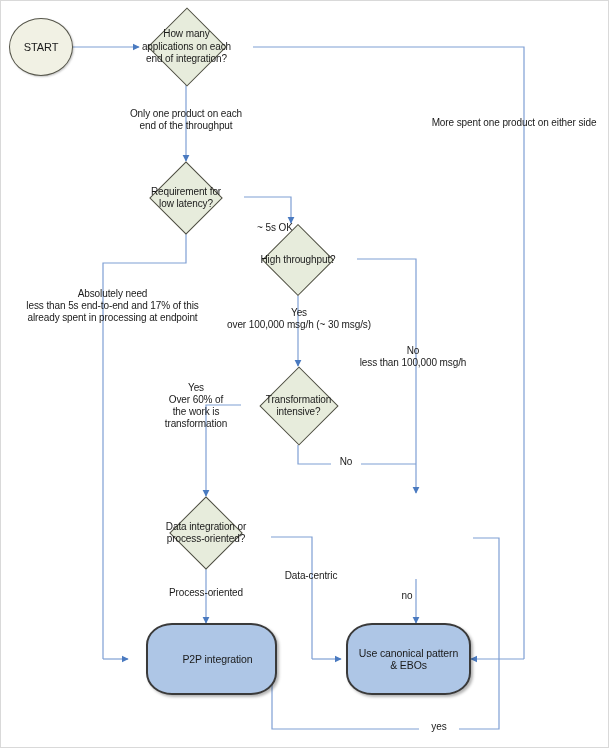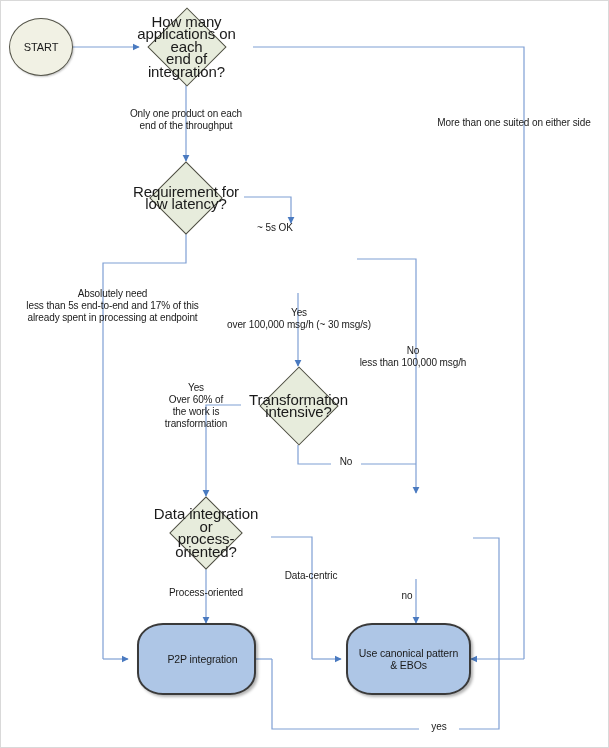--- a/index.html
+++ b/index.html
@@ -29,21 +29,21 @@
     box-sizing: border-box;
     display: flex;
     align-items: center;
     justify-content: center;
     text-align: center;
   }
   .node .node-label {
     position: relative;
     z-index: 3;
     color: #1a1a1a;
-    font-size: 15px;
+    font-size: 10px;
     line-height: 12.5px;
     white-space: pre-line;
     letter-spacing: -0.1px;
   }
   
   .n-start {
     border-radius: 50%;
     background: #f1f1e4;
     border: 1.3px solid #55554a;
     box-shadow: 1px 1px 2px rgba(0,0,0,0.22);
@@ -139,47 +139,51 @@
 applications on each
 end of integration?</span>
   </div>
 
   <div class="node n-diamond" style="left:126px; top:161px; width:118px; height:72px;text-align:center;">
     <div class="dia-shape" style="width:50px; height:50px;"></div>
     <span class="node-label">Requirement for
 low latency?</span>
   </div>
 
+  <div class="node n-diamond" style="left:238px; top:224px; width:118px; height:70px;">
+    <div class="dia-shape" style="width:49px; height:49px;"></div>
+    <span class="node-label">High throughput?</span>
+  </div>
 
   <div class="node n-diamond" style="left:239px; top:366px; width:117px; height:78px;">
     <div class="dia-shape" style="width:54px; height:54px;"></div>
     <span class="node-label">Transformation
 intensive?</span>
   </div>
 
   <div class="node n-diamond" style="left:140px; top:496px; width:130px; height:72px;">
     <div class="dia-shape" style="width:50px; height:50px;"></div>
     <span class="node-label">Data integration or
 process-oriented?</span>
   </div>
 
 
-  <div class="node n-rounded" style="left:136px; top:622px; width:119px; height:72px;padding-left:12px;">
+  <div class="node n-rounded" style="left:145px; top:622px; width:131px; height:72px;padding-left:12px;">
     <span class="node-label">P2P integration</span>
   </div>
 
   <div class="node n-rounded" style="left:345px; top:622px; width:125px; height:72px;">
     <span class="node-label">Use canonical pattern
 &amp; EBOs</span>
   </div>
 
   <div class="edge-label" style="left:112px; top:107px; width:146px;">Only one product on each
 end of the throughput</div>
 
-  <div class="edge-label" style="left:420px; top:116px; width:186px;">More than one suited on either side</div>
+  <div class="edge-label" style="left:420px; top:116px; width:186px;">More spent one product on either side</div>
 
   <div class="edge-label" style="left:256px; top:189px; width:58px; text-align:left;margin-top:32px;">~ 5s OK</div>
 
   <div class="edge-label" style="left:4px; top:287px; width:215px;">Absolutely need
 less than 5s end-to-end and 17% of this
 already spent in processing at endpoint</div>
 
   <div class="edge-label" style="left:204px; top:306px; width:188px;">Yes
 over 100,000 msg/h (~ 30 msg/s)</div>
 

